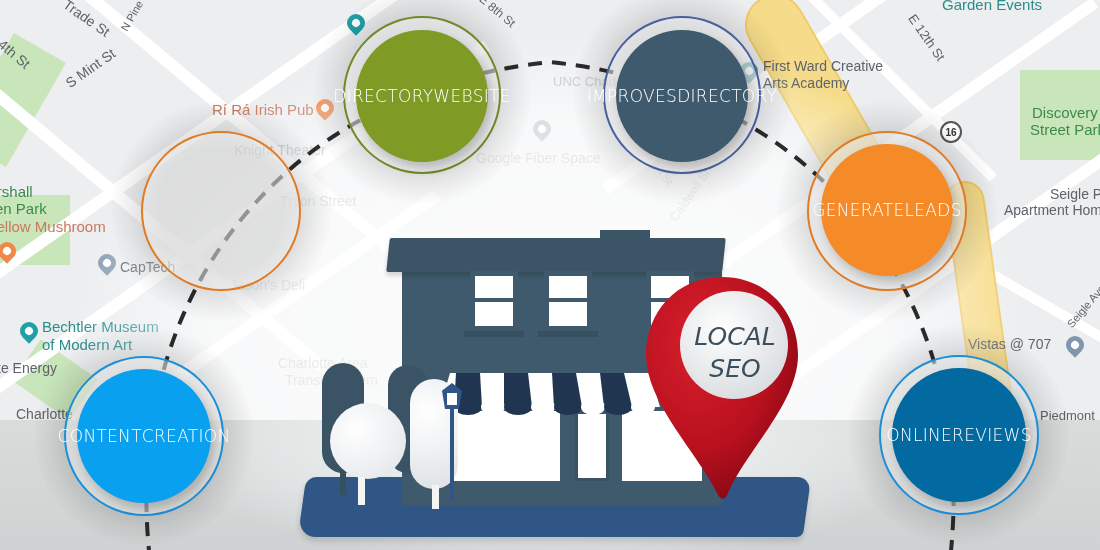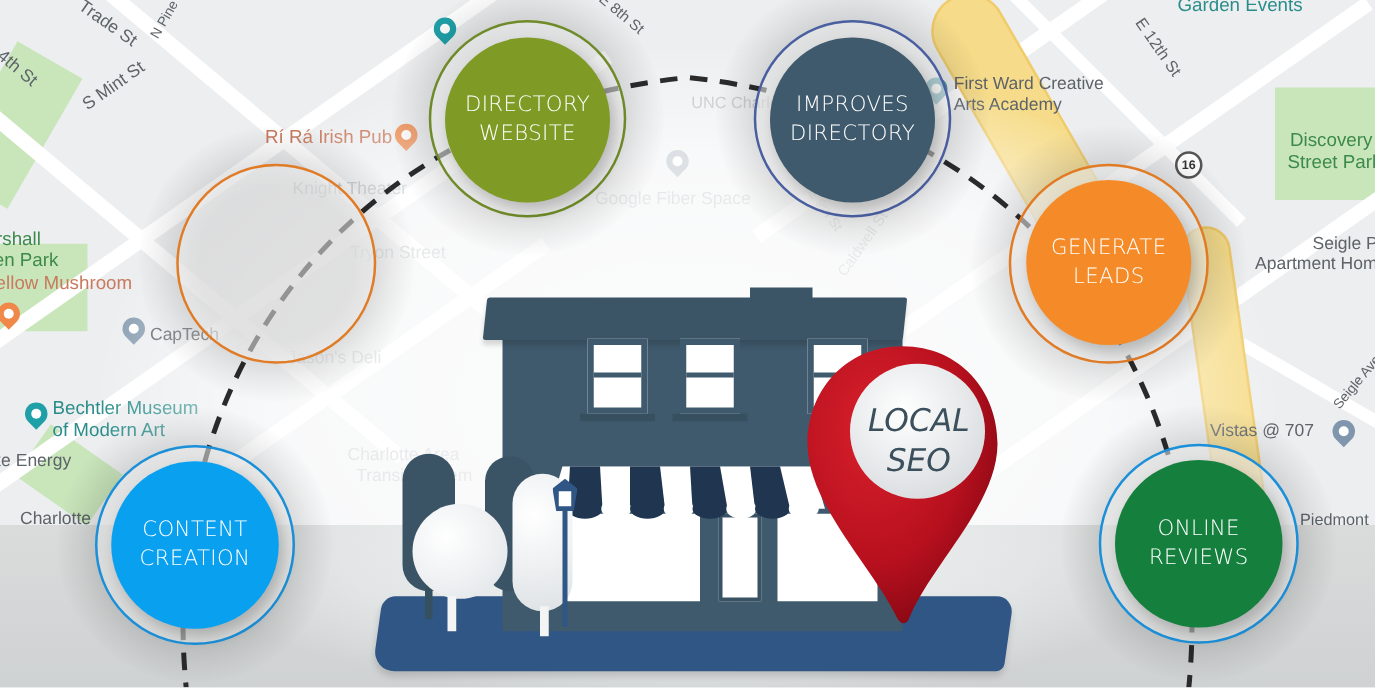--- a/index.html
+++ b/index.html
@@ -33,21 +33,21 @@
                 background: radial-gradient(ellipse at 50% 20%, rgba(245,247,247,0.95) 0%, rgba(235,238,238,0.6) 55%, rgba(220,223,223,0) 80%); }
 
   
   #arc { position: absolute; left: 0; top: 0; width: 1100px; height: 550px; pointer-events: none; }
 
   
   .badge-wrap { position: absolute; border-radius: 50%; }
   .badge-shadow { position: absolute; inset: -30px; border-radius: 50%;
                   background: radial-gradient(circle, rgba(0,0,0,0.18) 40%, rgba(0,0,0,0.06) 60%, rgba(0,0,0,0) 72%); }
   .badge-ring { position: absolute; inset: 0; border-radius: 50%; border: 2.5px solid; background: rgba(240,240,240,0.55); }
-  .badge-inner { position: absolute; border-radius: 50%; display: flex; flex-direction: column;
+  .badge-inner { position: absolute; border-radius: 50%; display: flex; flex-direction: row;
                  align-items: center; justify-content: center; text-align: center;
                  box-shadow: 4px 6px 10px rgba(0,0,0,0.18); }
   .badge-text { color: #ffffff; font-family: "DejaVu Sans", sans-serif; font-size: 17px; line-height: 23px; letter-spacing: 0.3px; font-weight: 300; }
 
   
   #store { position: absolute; left: 290px; top: 215px; width: 520px; height: 330px; }
   .s { position: absolute; }
 </style>
 </head>
 <body>
@@ -153,33 +153,33 @@
 
   <div class="badge-wrap" style="left:807px;top:131px;width:160px;height:160px;">
     <div class="badge-shadow"></div>
     <div class="badge-ring" style="border-color:#e07b26;"></div>
     <div class="badge-inner" style="left:14px;top:13px;width:132px;height:132px;background:#f58b28;">
       <span class="badge-text">GENERATE</span>
       <span class="badge-text">LEADS</span>
     </div>
   </div>
 
-  <div class="badge-wrap" style="left:76px;top:356px;width:160px;height:160px;">
+  <div class="badge-wrap" style="left:64px;top:356px;width:160px;height:160px;">
     <div class="badge-shadow"></div>
     <div class="badge-ring" style="border-color:#1b8fd8;"></div>
     <div class="badge-inner" style="left:13px;top:13px;width:134px;height:134px;background:#0aa0f0;">
       <span class="badge-text">CONTENT</span>
       <span class="badge-text">CREATION</span>
     </div>
   </div>
 
   <div class="badge-wrap" style="left:879px;top:355px;width:160px;height:160px;">
     <div class="badge-shadow"></div>
     <div class="badge-ring" style="border-color:#1b8fd8;"></div>
-    <div class="badge-inner" style="left:13px;top:13px;width:134px;height:134px;background:#15803d;">
+    <div class="badge-inner" style="left:13px;top:13px;width:134px;height:134px;background:#0369a1;">
       <span class="badge-text">ONLINE</span>
       <span class="badge-text">REVIEWS</span>
     </div>
   </div>
 
   <div id="store">
 
     <div class="s" style="left:12px;top:262px;width:505px;height:60px;background:#2f5684;border-radius:10px 14px 6px 18px;transform:skewX(-8deg);box-shadow:0 4px 6px rgba(0,0,0,0.15);"></div>
 
     <div class="s" style="left:112px;top:50px;width:320px;height:240px;background:#3f5a6c;"></div>

